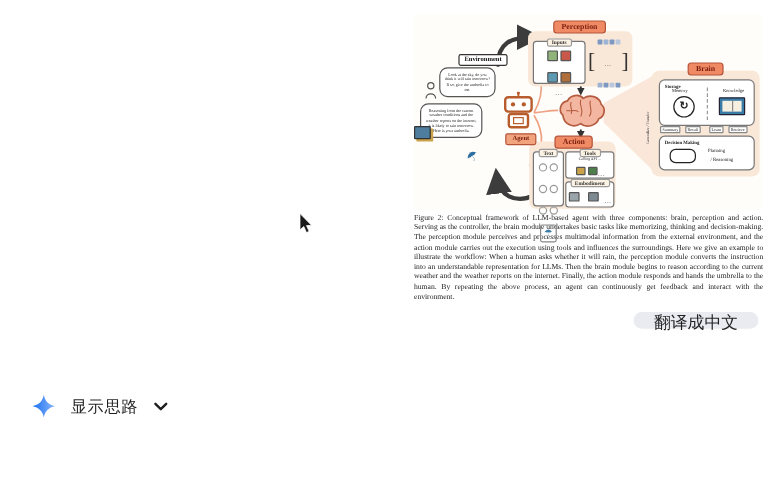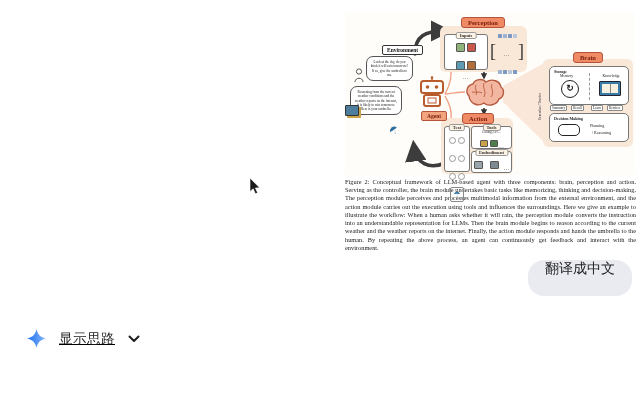--- a/index.html
+++ b/index.html
@@ -30,24 +30,24 @@
     font:3.4px "Liberation Serif",serif;padding:0 1px;color:#222;z-index:6;white-space:nowrap;}
   .circle{display:inline-block;width:5px;height:5px;border:1px solid #999;border-radius:50%;margin:1px;}
   .vertical-lab{position:absolute;font:3.2px "Liberation Serif",serif;color:#333;
     transform:rotate(-90deg);transform-origin:left top;white-space:nowrap;z-index:6;}
 
   
   .caption{position:absolute;left:345px;top:178px;width:291px;
     font:6.35px "Liberation Serif",serif;line-height:1.3;color:#1b1b1b;text-align:justify;}
 
   
-  .user-bubble{position:absolute;right:8px;top:260px;height:36px;line-height:31px;
+  .user-bubble{position:absolute;right:8px;top:260px;height:14px;line-height:31px;
     background:#e9ebf1;border-radius:16px;padding:0 17px;
     font:14px "Liberation Sans",sans-serif;color:#1f1f1f;}
-  .thinking-row{position:absolute;left:27px;top:329px;display:flex;align-items:center;gap:13px;text-decoration:underline;}
+  .thinking-row{position:absolute;left:27px;top:329px;display:flex;align-items:center;gap:13px;}
   .thinking-label{font:500 13.5px "Liberation Sans",sans-serif;color:#1f1f1f;letter-spacing:.5px;}
   .reply{position:absolute;left:48px;top:377px;font:14px "Liberation Sans",sans-serif;color:#1f1f1f;}
   .cursor{position:absolute;left:249px;top:178px;z-index:50;}
 </style>
 </head>
 <body>
 
 <div class="stage">
 
   <div class="figure">

